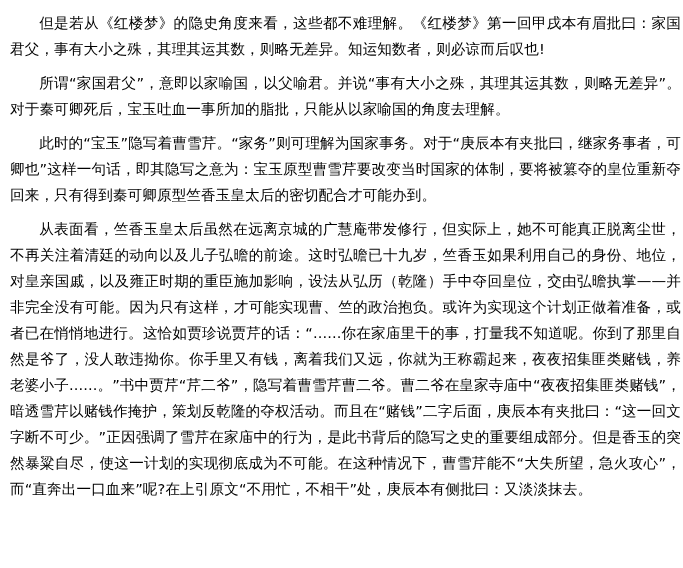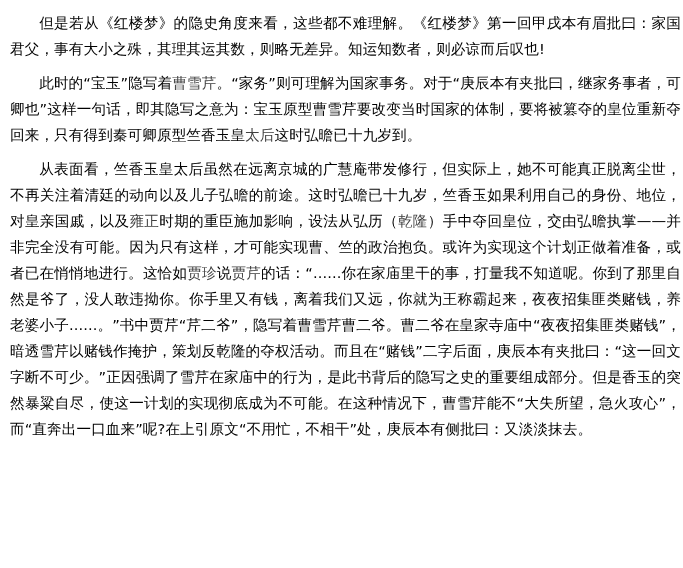--- a/index.html
+++ b/index.html
@@ -29,23 +29,24 @@
     margin: 0 0 8px 0;
     padding: 0 2px 0 10px;
     letter-spacing: 0.1px;
     word-break: break-all;
     overflow-wrap: break-word;
   }
   .para.indent {
     text-indent: 2em;
   }
   .hl-blue {
-    color: #404040;
+    color: #000000;
   }
 </style>
 </head>
 <body>
 
 <div class="page">
   <div class="para indent"><span>但是若从《红楼梦》的隐史角度来看，这些都不难理解。《红楼梦》第一回甲戌本有眉批</span><span>曰：家国君父，事有大小之殊，其理其运其数，则略无差异。知运知数者，则必谅而后叹也!</span></div>
-  <div class="para indent"><span>此时的“宝玉”隐写着</span><span class="hl-blue">曹雪芹</span><span>。“家务”则可理解为国家事务。对于“庚辰本有夹批曰，</span><span>继家务事者，可卿也”这样一句话，即其隐写之意为：宝玉原型曹雪芹要改变当时国家的体</span><span>制，要将被篡夺的皇位重新夺回来，只有得到秦可卿原型竺香玉皇</span><span class="hl-blue">太后</span><span>这时弘曕已十九岁</span><span>到。</span></div>
+  <div class="para indent"><span>所谓“家国君父”，意即以家喻国，以父喻君。并说“事有大小之殊，其理其运其数，则</span><span>略无差异”。对于秦可卿死后，宝玉吐血一事所加的脂批，只能从以家喻国的角度去理解。</span></div>
+  <div class="para indent"><span>此时的“宝玉”隐写着</span><span class="hl-blue">曹雪芹</span><span>。“家务”则可理解为国家事务。对于“庚辰本有夹批曰，</span><span>继家务事者，可卿也”这样一句话，即其隐写之意为：宝玉原型曹雪芹要改变当时国家的体</span><span>制，要将被篡夺的皇位重新夺回来，只有得到秦可卿原型竺香玉皇</span><span class="hl-blue">太后</span><span>的密切配合才可能办</span><span>到。</span></div>
   <div class="para indent"><span>从表面看，竺香玉皇太后虽然在远离京城的广慧庵带发修行，但实际上，她不可能真正</span><span>脱离尘世，不再关注着清廷的动向以及儿子弘曕的前途。这时弘曕已十九岁，竺香玉如果利</span><span>用自己的身份、地位，对皇亲国戚，以及</span><span class="hl-blue">雍正</span><span>时期的重臣施加影响，设法从弘历（</span><span class="hl-blue">乾隆</span><span>）手中夺</span><span>回皇位，交由弘曕执掌——并非完全没有可能。因为只有这样，才可能实现曹、竺的政治抱</span><span>负。或许为实现这个计划正做着准备，或者已在悄悄地进行。这恰如</span><span class="hl-blue">贾珍</span><span>说</span><span class="hl-blue">贾芹</span><span>的话：“......</span><span>你在家庙里干的事，打量我不知道呢。你到了那里自然是爷了，没人敢违拗你。你手里又有</span><span>钱，离着我们又远，你就为王称霸起来，夜夜招集匪类赌钱，养老婆小子......。”书中贾</span><span>芹“芹二爷”，隐写着曹雪芹曹二爷。曹二爷在皇家寺庙中“夜夜招集匪类赌钱”，暗透雪芹</span><span>以赌钱作掩护，策划反乾隆的夺权活动。而且在“赌钱”二字后面，庚辰本有夹批曰：“这一</span><span>回文字断不可少。”正因强调了雪芹在家庙中的行为，是此书背后的隐写之史的重要组成部</span><span>分。但是香玉的突然暴粱自尽，使这一计划的实现彻底成为不可能。在这种情况下，曹雪芹</span><span>能不“大失所望，急火攻心”，而“直奔出一口血来”呢?在上引原文“不用忙，不相</span><span>干”处，庚辰本有侧批曰：又淡淡抹去。</span></div>
 </div>
 
 </body></html>

